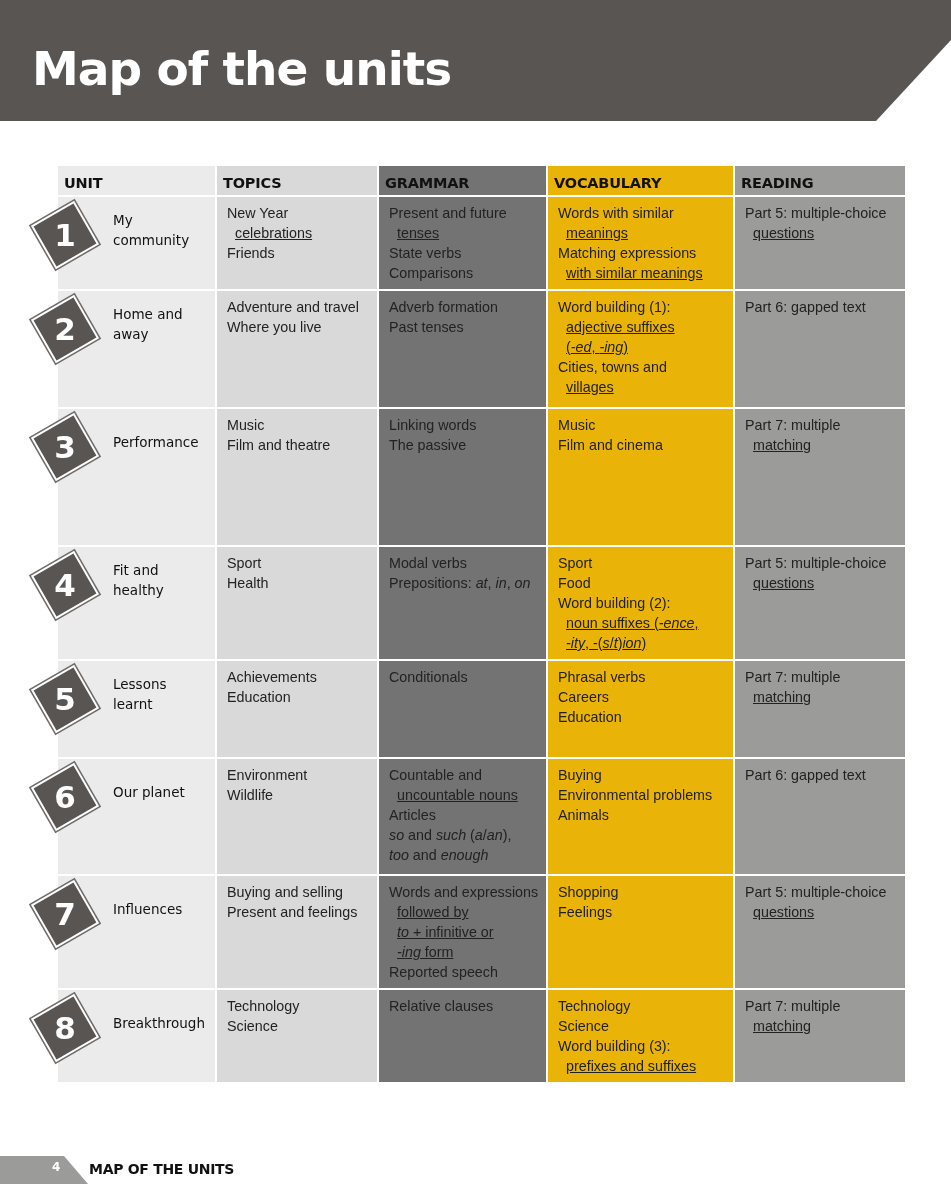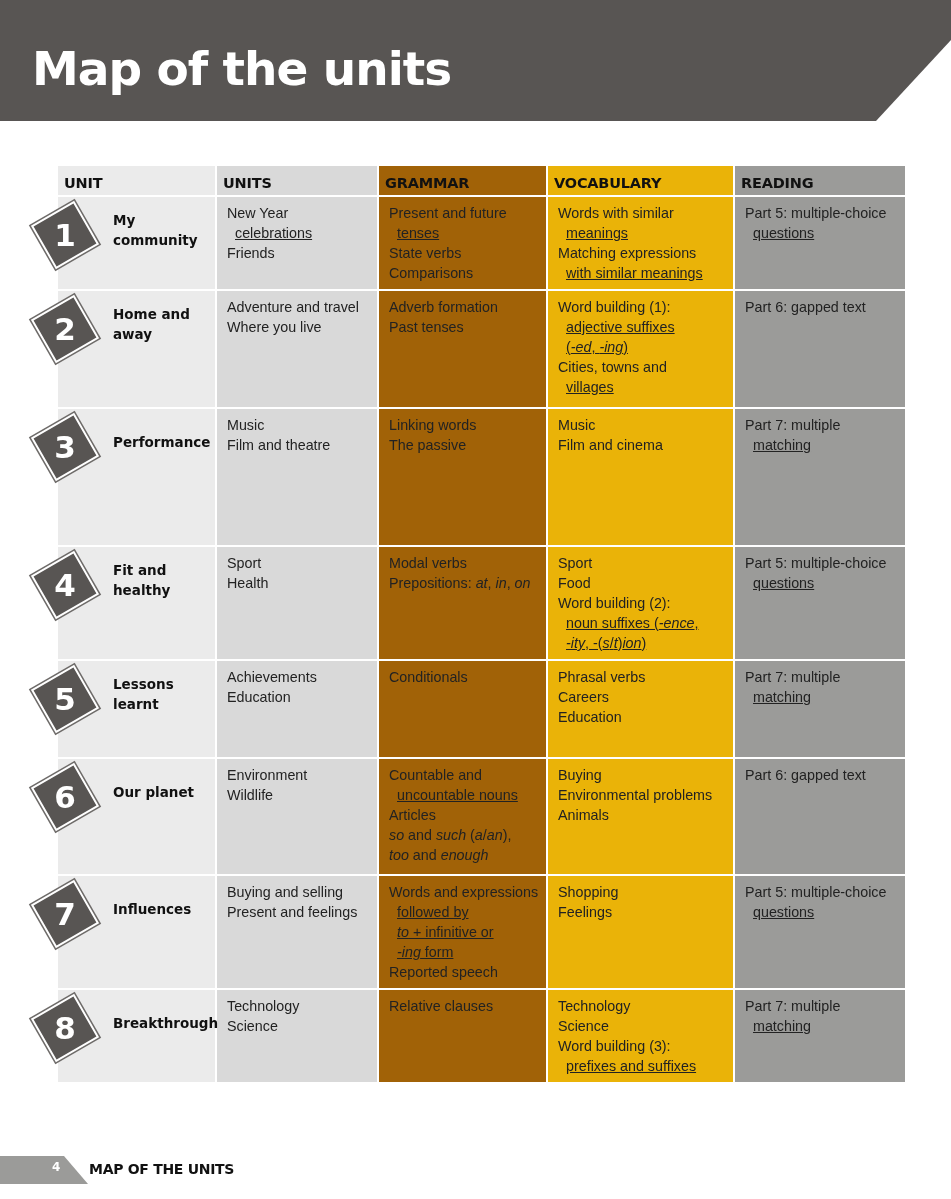--- a/index.html
+++ b/index.html
@@ -28,27 +28,27 @@
       text-align: left; font-family: "DejaVu Sans", sans-serif; font-weight: bold;
       font-size: 14.5px; letter-spacing: -0.2px; color: #111;
       height: 29px; padding: 4px 4px 0 6px; vertical-align: middle;
     }
     .map-table td {
       vertical-align: top; font-size: 14.3px; line-height: 20px; color: #222;
       padding: 6px 10px 6px 10px;
     }
     .col-unit { background: #ebebeb; }
     .col-topics { background: #d9d9d9; }
-    .col-grammar { background: #a16207; }
+    .col-grammar { background: #737373; }
     .col-vocab { background: #eab308; }
     .col-reading { background: #9b9b99; }
 
     .map-table td.col-unit { position: relative; padding: 0; }
     .unit-name {
-      position: absolute; left: 55px; font-family: "DejaVu Sans", sans-serif; font-weight: bold;
+      position: absolute; left: 55px; font-family: "DejaVu Sans", sans-serif; font-weight: normal;
       font-size: 13.5px; line-height: 20px; color: #111;
     }
     .unit-badge {
       position: absolute; left: -18px; width: 50px; height: 50px;
       transform: rotate(-30deg);
       background: #585553; border: 2px solid #ffffff;
       box-shadow: 0 0 0 1.5px #6e6b69;
     }
     .unit-number {
       position: absolute; left: -18px; width: 50px; height: 50px;
@@ -84,21 +84,21 @@
   <colgroup>
     <col style="width:157px">
       <col style="width:160px">
       <col style="width:167px">
       <col style="width:185px">
       <col style="width:170px">
   </colgroup>
   <thead>
     <tr>
       <th class="col-unit">UNIT</th>
-      <th class="col-topics">UNITS</th>
+      <th class="col-topics">TOPICS</th>
       <th class="col-grammar">GRAMMAR</th>
       <th class="col-vocab">VOCABULARY</th>
       <th class="col-reading">READING</th>
     </tr>
   </thead>
   <tbody id="table-body">
       <tr style="height: 91px;">
         <td class="col-unit">
           <div class="unit-badge" style="top:13px"></div>
           <div class="unit-number" style="top:13px">1</div>

